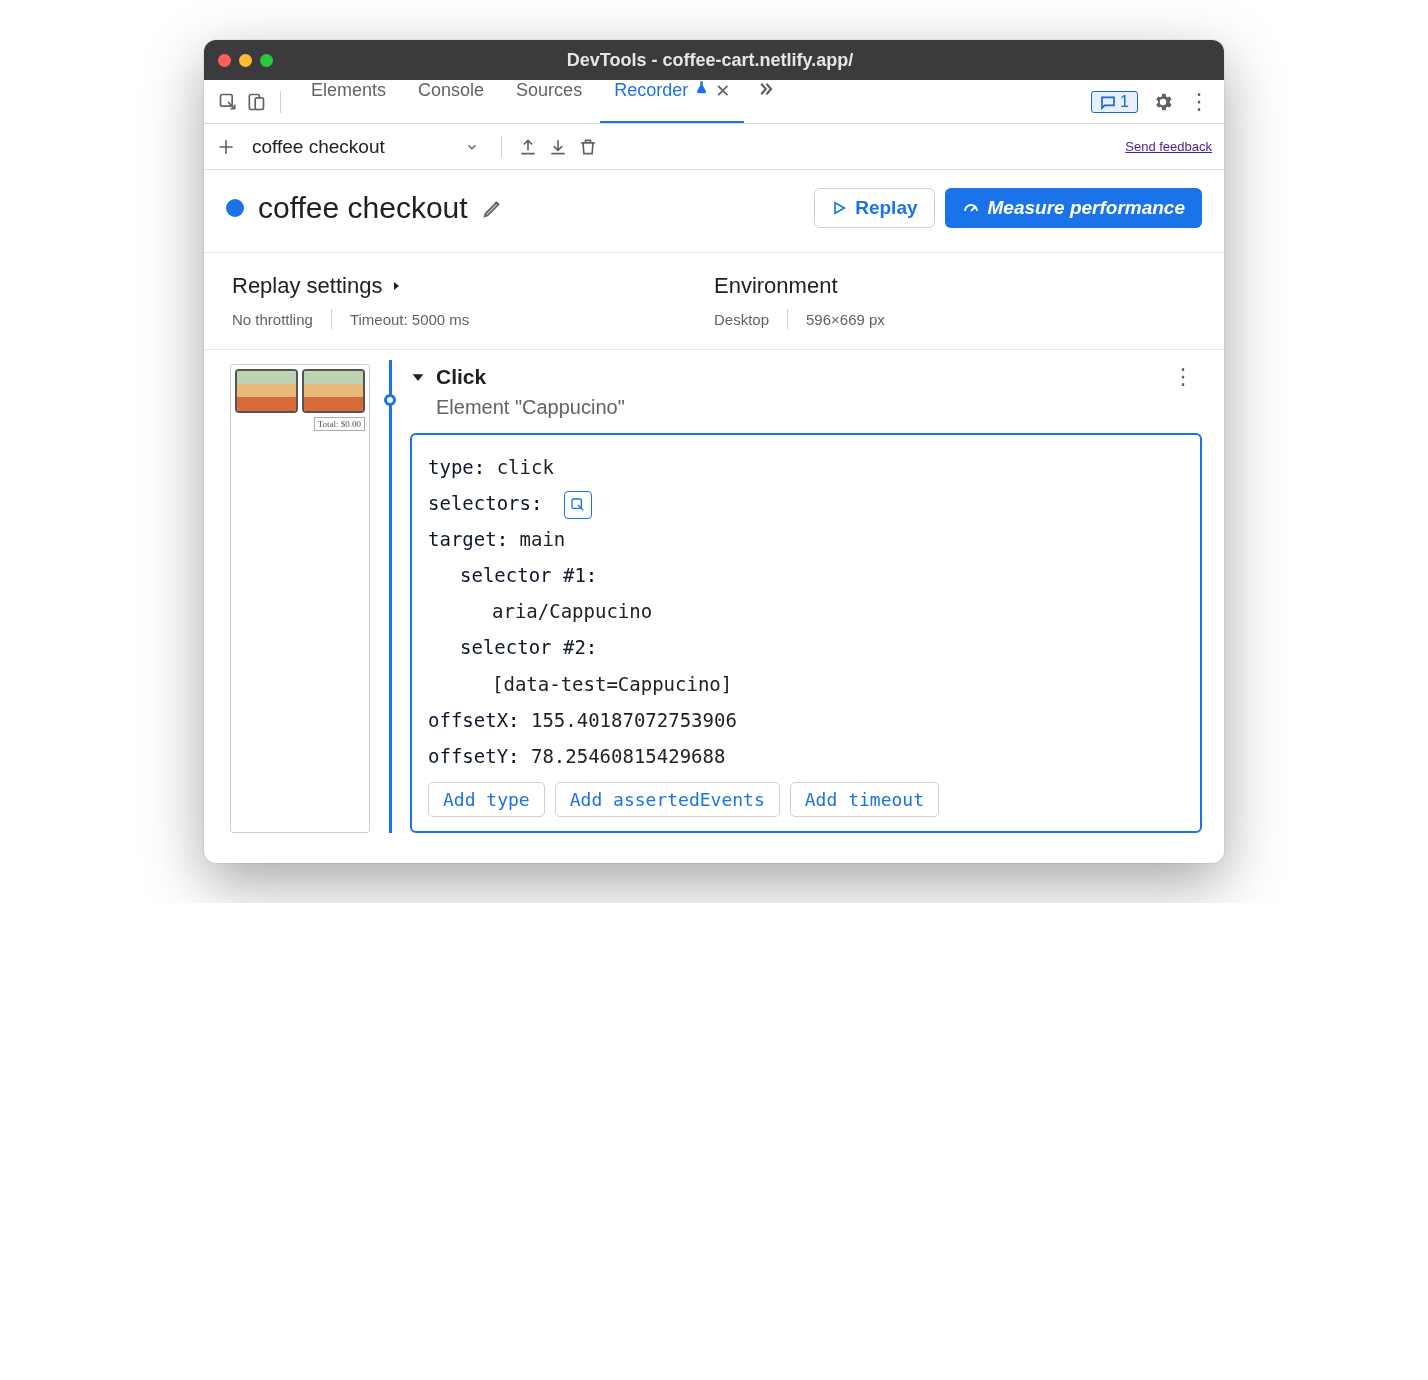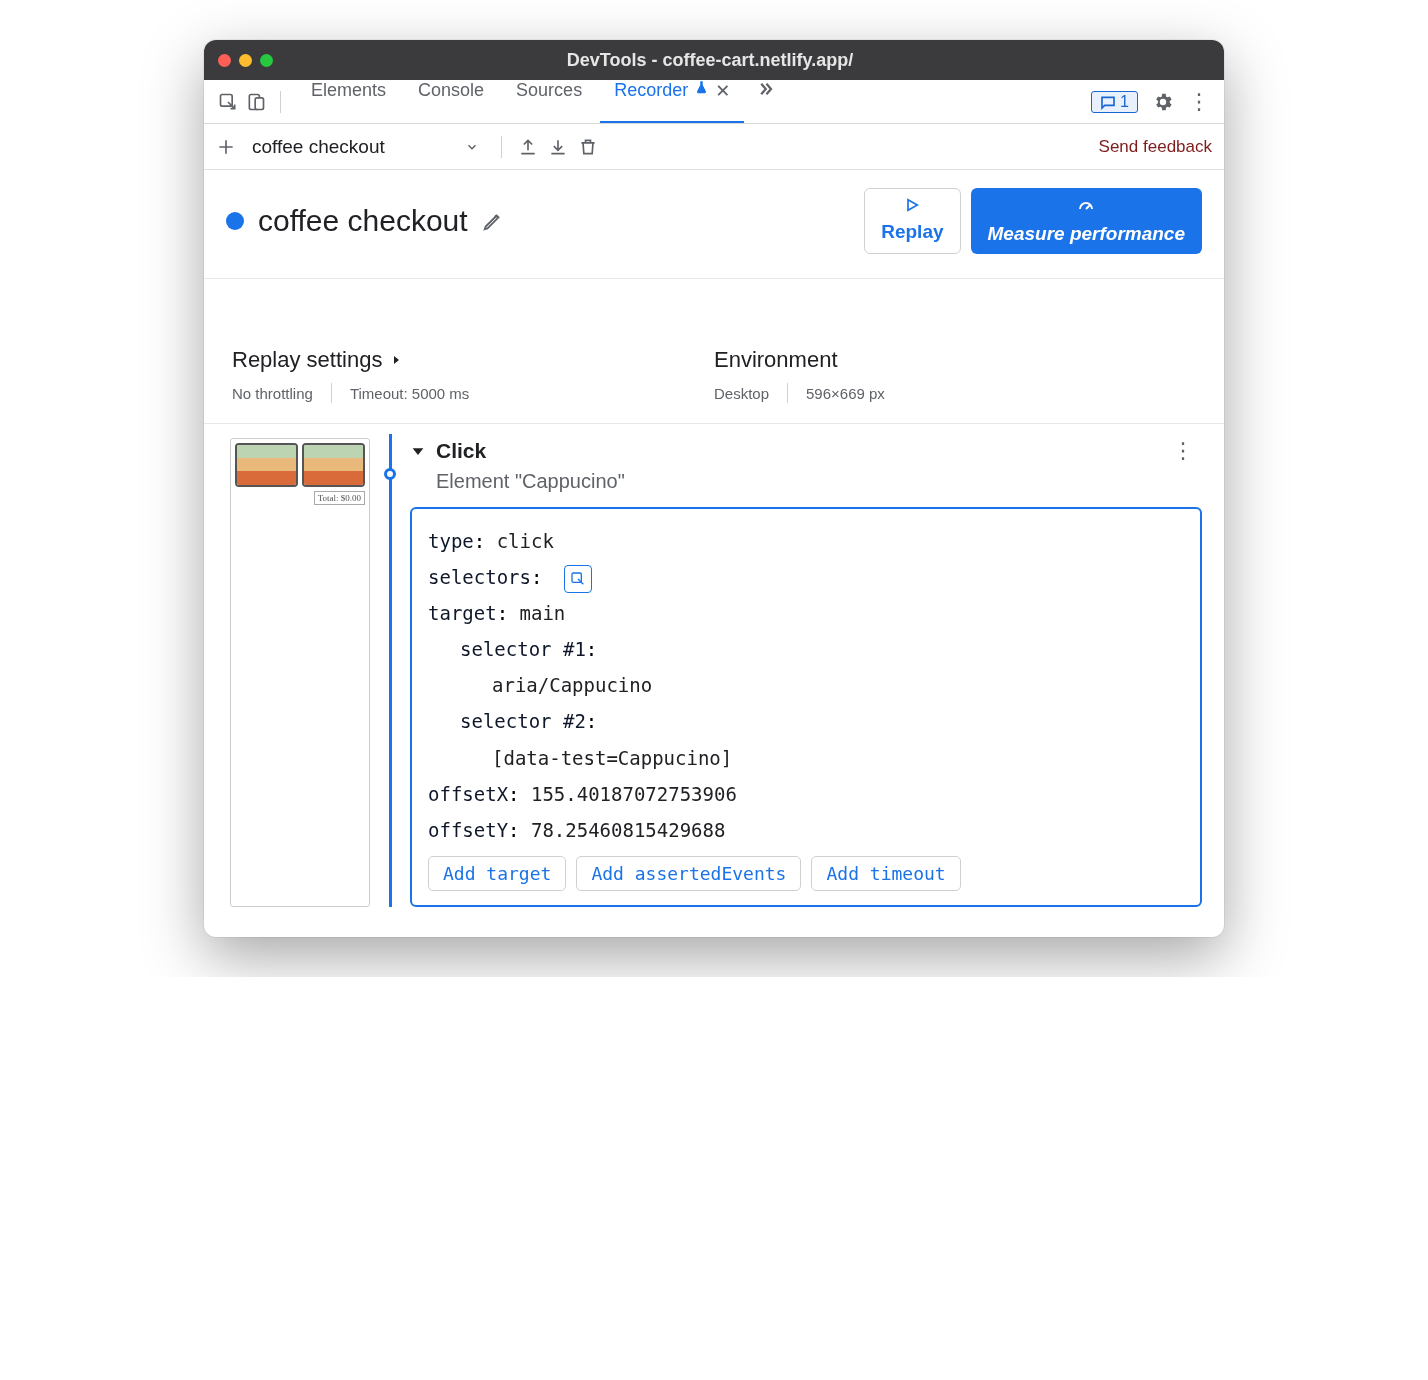--- a/index.html
+++ b/index.html
@@ -62,50 +62,48 @@
   
   .toolbar {
     display: flex; align-items: center; height: 46px;
     border-bottom: 1px solid #e2e2e2;
     padding: 0 12px; gap: 10px;
   }
   .toolbar .select {
     display: flex; align-items: center; gap: 80px;
     font-size: 19px; color: #202124; padding: 0 6px;
   }
-  .toolbar-right { margin-left: auto; font-size: 17px; color: #7f1d1d; }
+  .toolbar-right { margin-left: auto; font-size: 13px; color: #4c1d95; text-decoration: underline; }
   
   .header {
     display: flex; align-items: center;
     padding: 18px 22px 24px; gap: 14px;
     border-bottom: 1px solid #e8e8e8;
   }
   .blue-dot { width: 18px; height: 18px; border-radius: 50%; background: #1a73e8; }
   .header-title { font-size: 30px; font-weight: 400; color: #202124; }
   .header-buttons { margin-left: auto; display: flex; gap: 10px; }
   .btn {
     display: flex; align-items: center; gap: 8px;
     border-radius: 6px; padding: 8px 16px;
     font-size: 19px; font-weight: 600; cursor: pointer;
     border: 1px solid transparent;
-    flex-direction: column;
   }
   .btn-outline { background: #fff; border-color: #d0d0d0; color: #1a73e8; }
   .btn-primary { background: #1a73e8; color: #fff; font-style: italic; }
   
   .settings {
     display: flex; padding: 20px 28px;
     border-bottom: 1px solid #e8e8e8;
   }
   .settings-left, .settings-right { flex: 1; }
   .settings-title {
     font-size: 22px; font-weight: 400; color: #202124;
     display: flex; align-items: center; gap: 8px;
     margin-bottom: 10px;
-    margin-top: 48px;
   }
   .settings-sub { font-size: 15px; color: #5f6368; display: flex; gap: 12px; align-items: center; }
   .settings-sub .vsep { height: 20px; }
   
   .step-area { display: flex; padding: 10px 0 30px; position: relative; }
   .step-thumb {
     width: 140px; margin-left: 26px; margin-top: 4px;
     border: 1px solid #ccc; border-radius: 3px; padding: 4px;
     display: flex; flex-direction: column; gap: 4px; font-family: Liberation Serif, serif;
   }
@@ -349,21 +347,21 @@
           </span>
         </div>
         <div class="kv"><span class="k">target</span>: <span class="v">main</span></div>
         <div class="kv indent1"><span class="k">selector #1</span>:</div>
         <div class="kv indent2"><span class="v">aria/Cappucino</span></div>
         <div class="kv indent1"><span class="k">selector #2</span>:</div>
         <div class="kv indent2"><span class="v">[data-test=Cappucino]</span></div>
         <div class="kv"><span class="k">offsetX</span>: <span class="v">155.40187072753906</span></div>
         <div class="kv"><span class="k">offsetY</span>: <span class="v">78.25460815429688</span></div>
         <div class="chip-row">
-          <button class="chip">Add target</button>
+          <button class="chip">Add type</button>
           <button class="chip">Add assertedEvents</button>
           <button class="chip">Add timeout</button>
         </div>
       </div>
     </div>
   </div>
 
 </div>
 
 </body></html>

